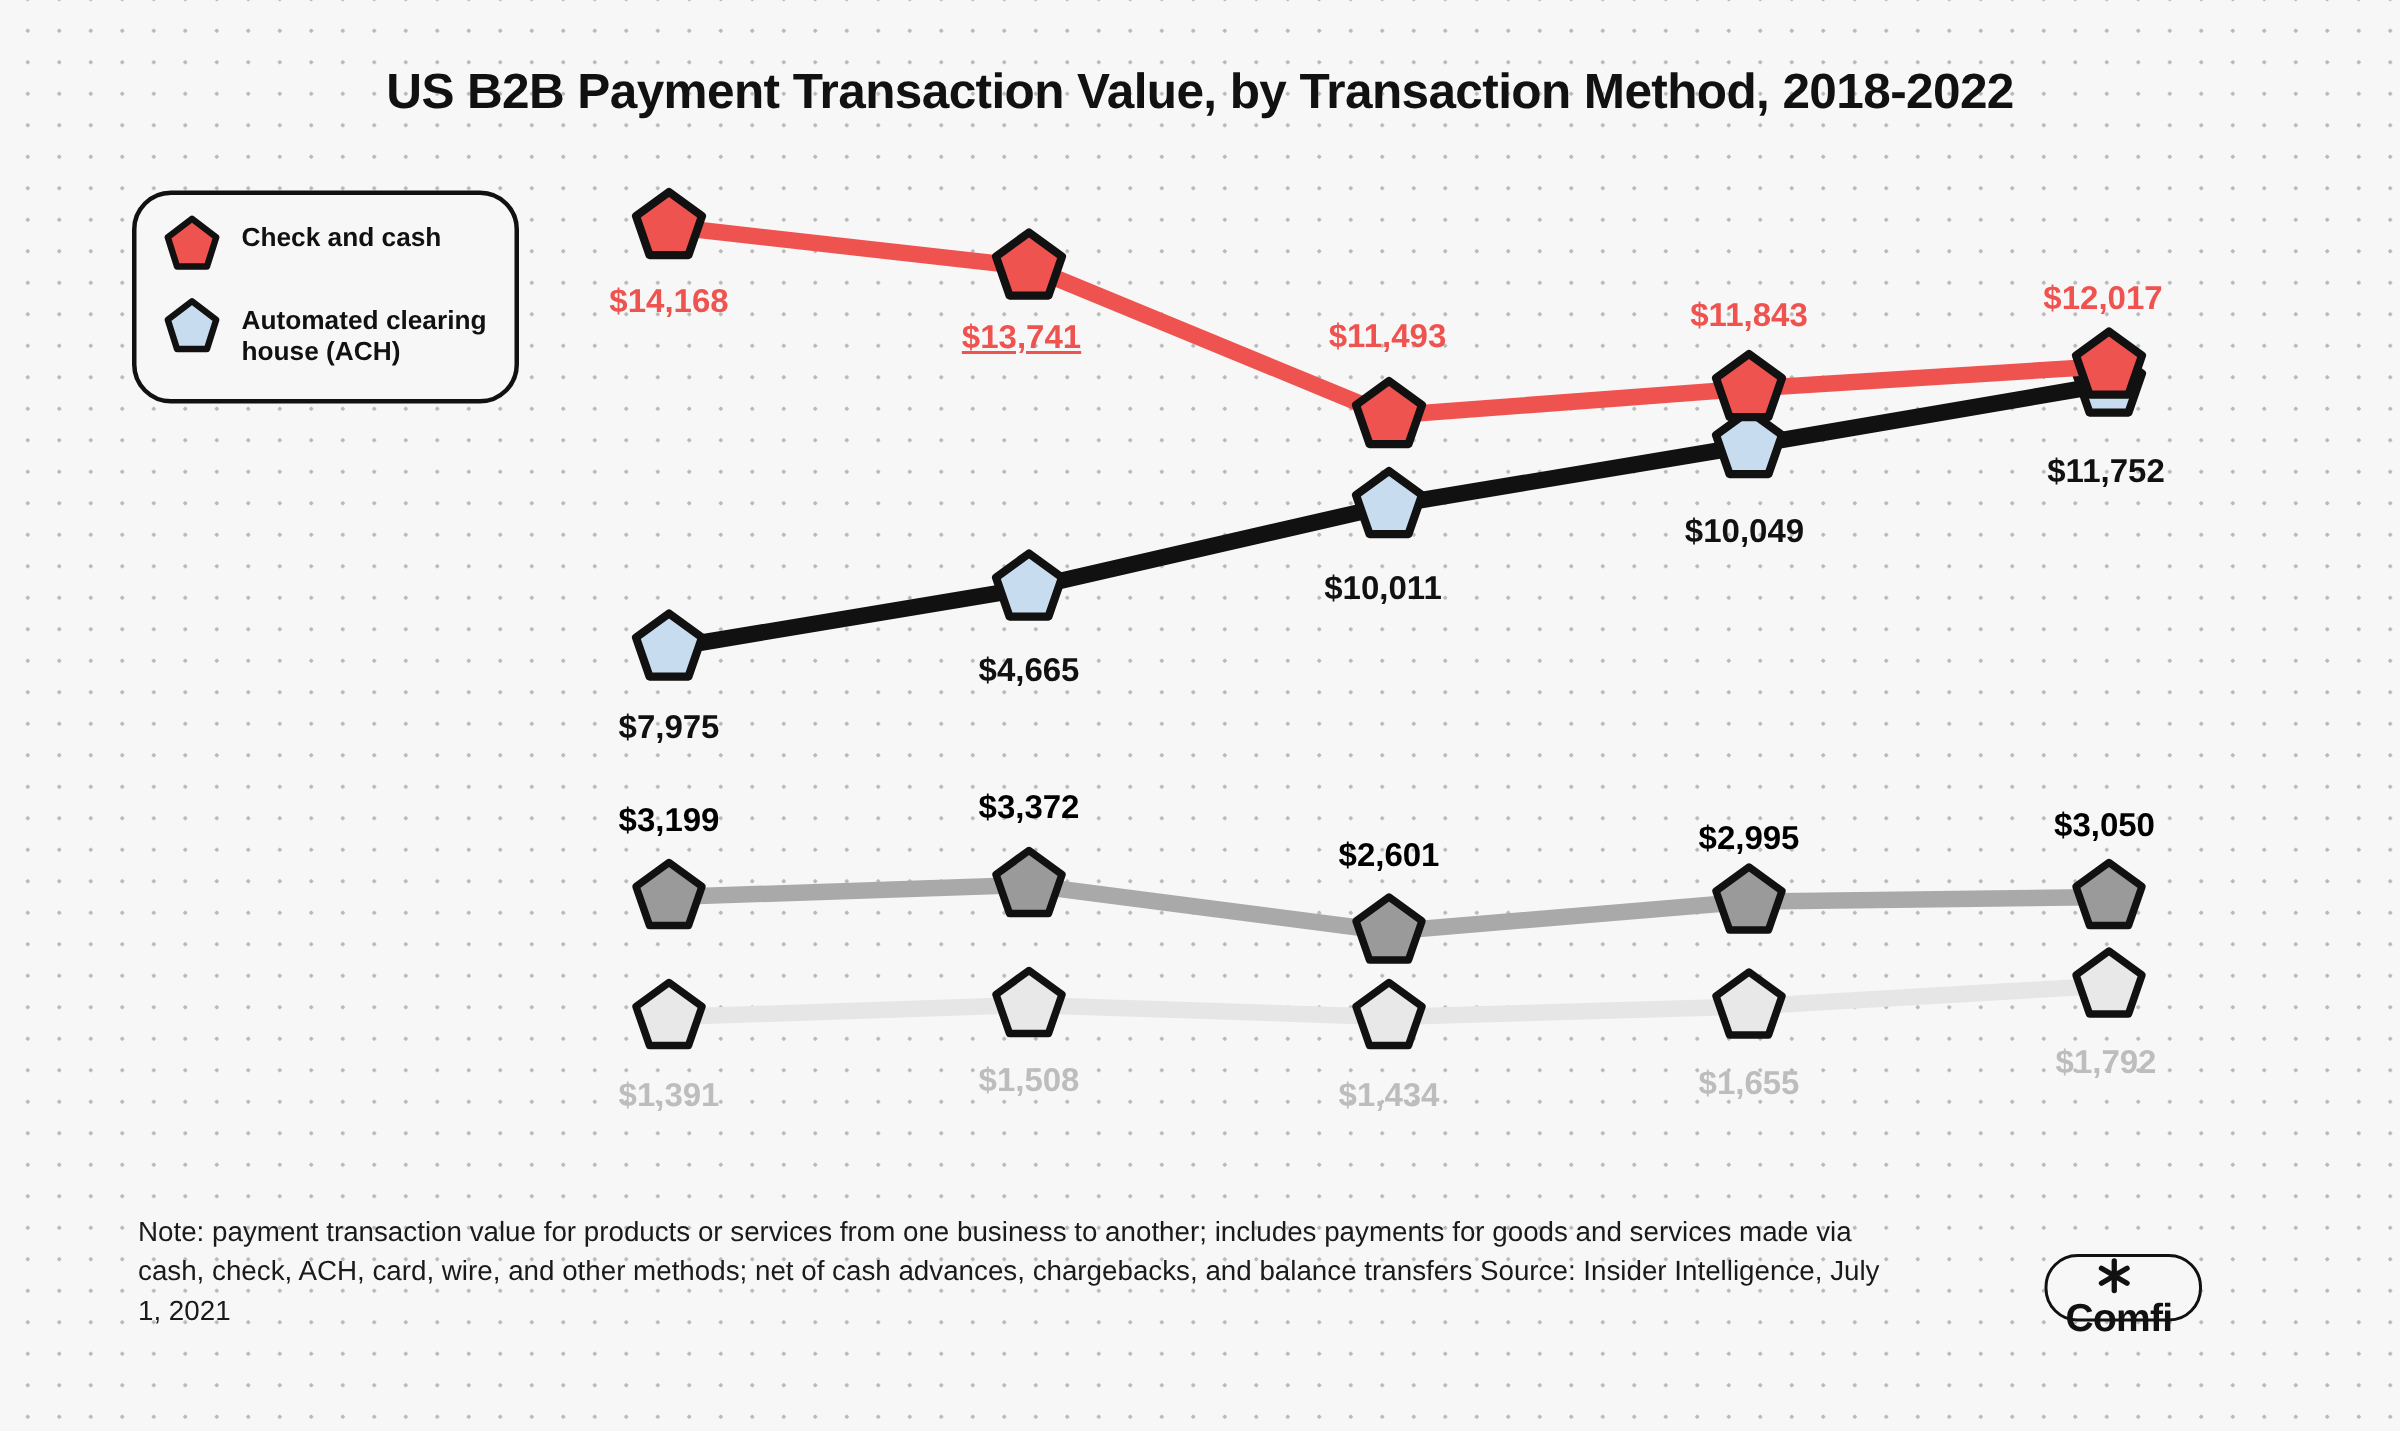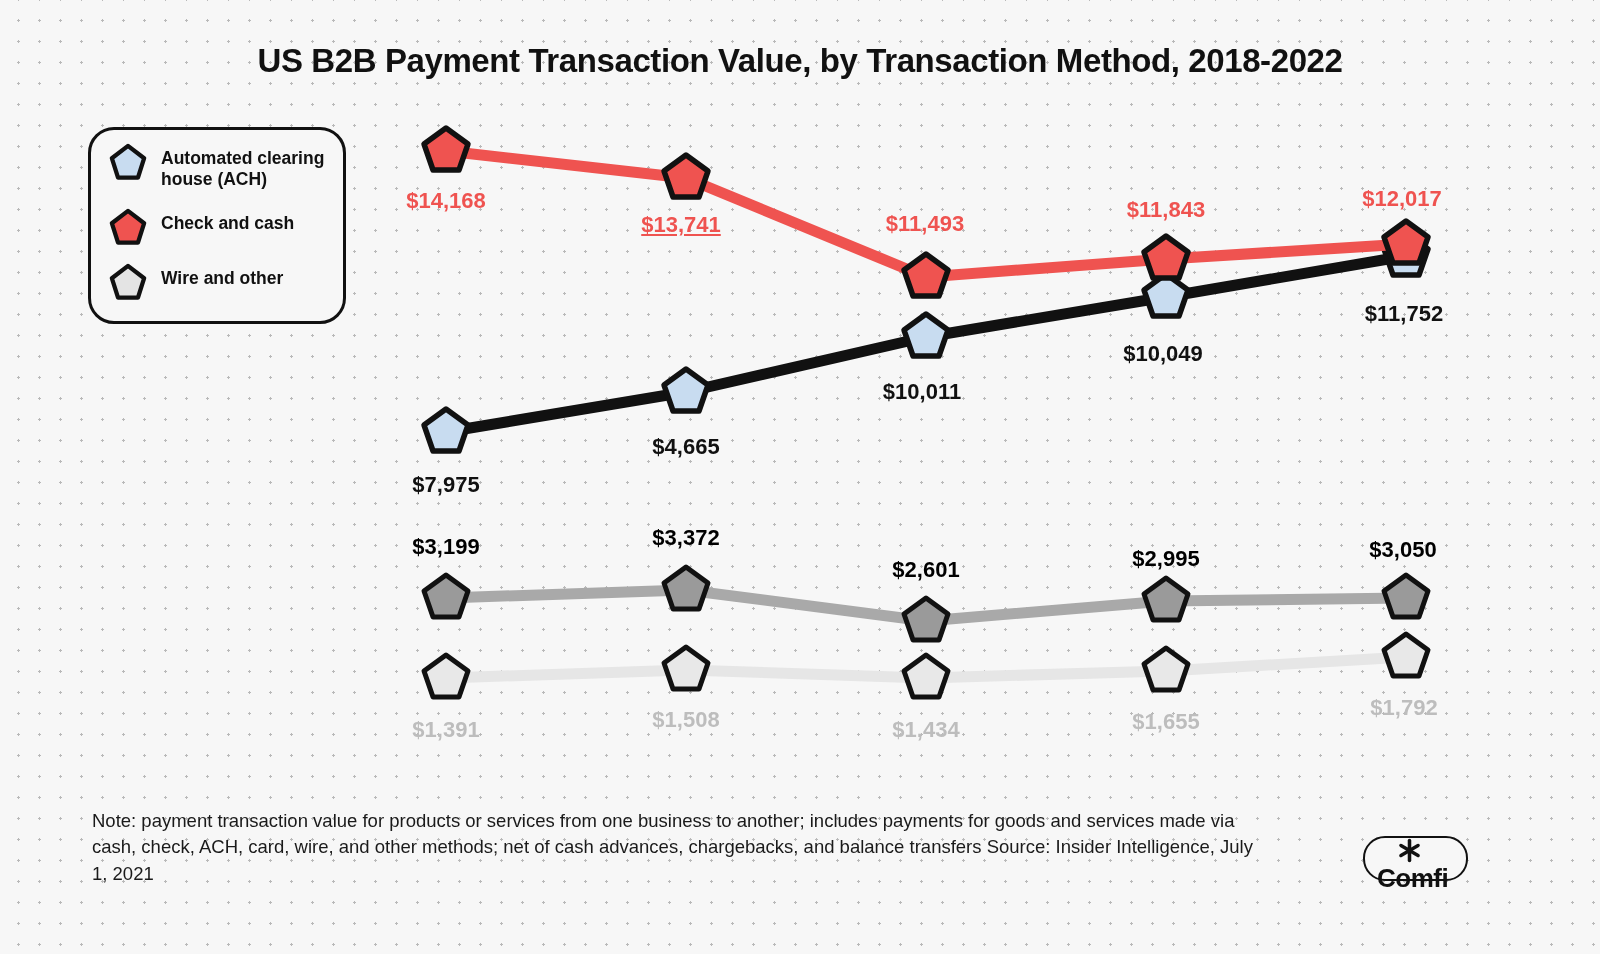--- a/index.html
+++ b/index.html
@@ -84,44 +84,36 @@
 
 <div class="chart-root">
 
   <div id="page-title">US B2B Payment Transaction Value, by Transaction Method, 2018-2022</div>
 
   <div id="legend">
 
     <div class="legend-item">
       <span class="legend-swatch">
         <svg viewBox="0 0 40 40" width="38" height="38">
+          <polygon points="20,3 37,16 30.5,36.5 9.5,36.5 3,16" fill="#ef5350" stroke="#111111" stroke-width="4.5" stroke-linejoin="round"></polygon>
+        </svg>
+      </span>
+      <span class="legend-label">Check and cash</span>
+    </div>
+
+    <div class="legend-item">
+      <span class="legend-swatch">
+        <svg viewBox="0 0 40 40" width="38" height="38">
           <polygon points="20,3 37,16 30.5,36.5 9.5,36.5 3,16" fill="#c8dcf0" stroke="#111111" stroke-width="4.5" stroke-linejoin="round"></polygon>
         </svg>
       </span>
       <span class="legend-label">Automated clearing house (ACH)</span>
     </div>
 
-    <div class="legend-item">
-      <span class="legend-swatch">
-        <svg viewBox="0 0 40 40" width="38" height="38">
-          <polygon points="20,3 37,16 30.5,36.5 9.5,36.5 3,16" fill="#ef5350" stroke="#111111" stroke-width="4.5" stroke-linejoin="round"></polygon>
-        </svg>
-      </span>
-      <span class="legend-label">Check and cash</span>
-    </div>
 
-
-    <div class="legend-item">
-      <span class="legend-swatch">
-        <svg viewBox="0 0 40 40" width="38" height="38">
-          <polygon points="20,3 37,16 30.5,36.5 9.5,36.5 3,16" fill="#e4e4e4" stroke="#111111" stroke-width="4.5" stroke-linejoin="round"></polygon>
-        </svg>
-      </span>
-      <span class="legend-label">Wire and other</span>
-    </div>
 
   </div>
 
   <svg id="plot" viewBox="0 0 1600 954">
 
     <g>
       <polyline points="446,678 686,670 926,678 1166,671 1406,657" fill="none" stroke="#e6e6e6" stroke-width="11" stroke-linejoin="round" stroke-linecap="round"></polyline>
       <polygon points="446,655 468,671 459,697 433,697 424,671" fill="#e8e8e8" stroke="#111111" stroke-width="5" stroke-linejoin="round"></polygon>
       <polygon points="686,647 708,663 699,689 673,689 664,663" fill="#e8e8e8" stroke="#111111" stroke-width="5" stroke-linejoin="round"></polygon>
       <polygon points="926,655 948,671 939,697 913,697 904,671" fill="#e8e8e8" stroke="#111111" stroke-width="5" stroke-linejoin="round"></polygon>

